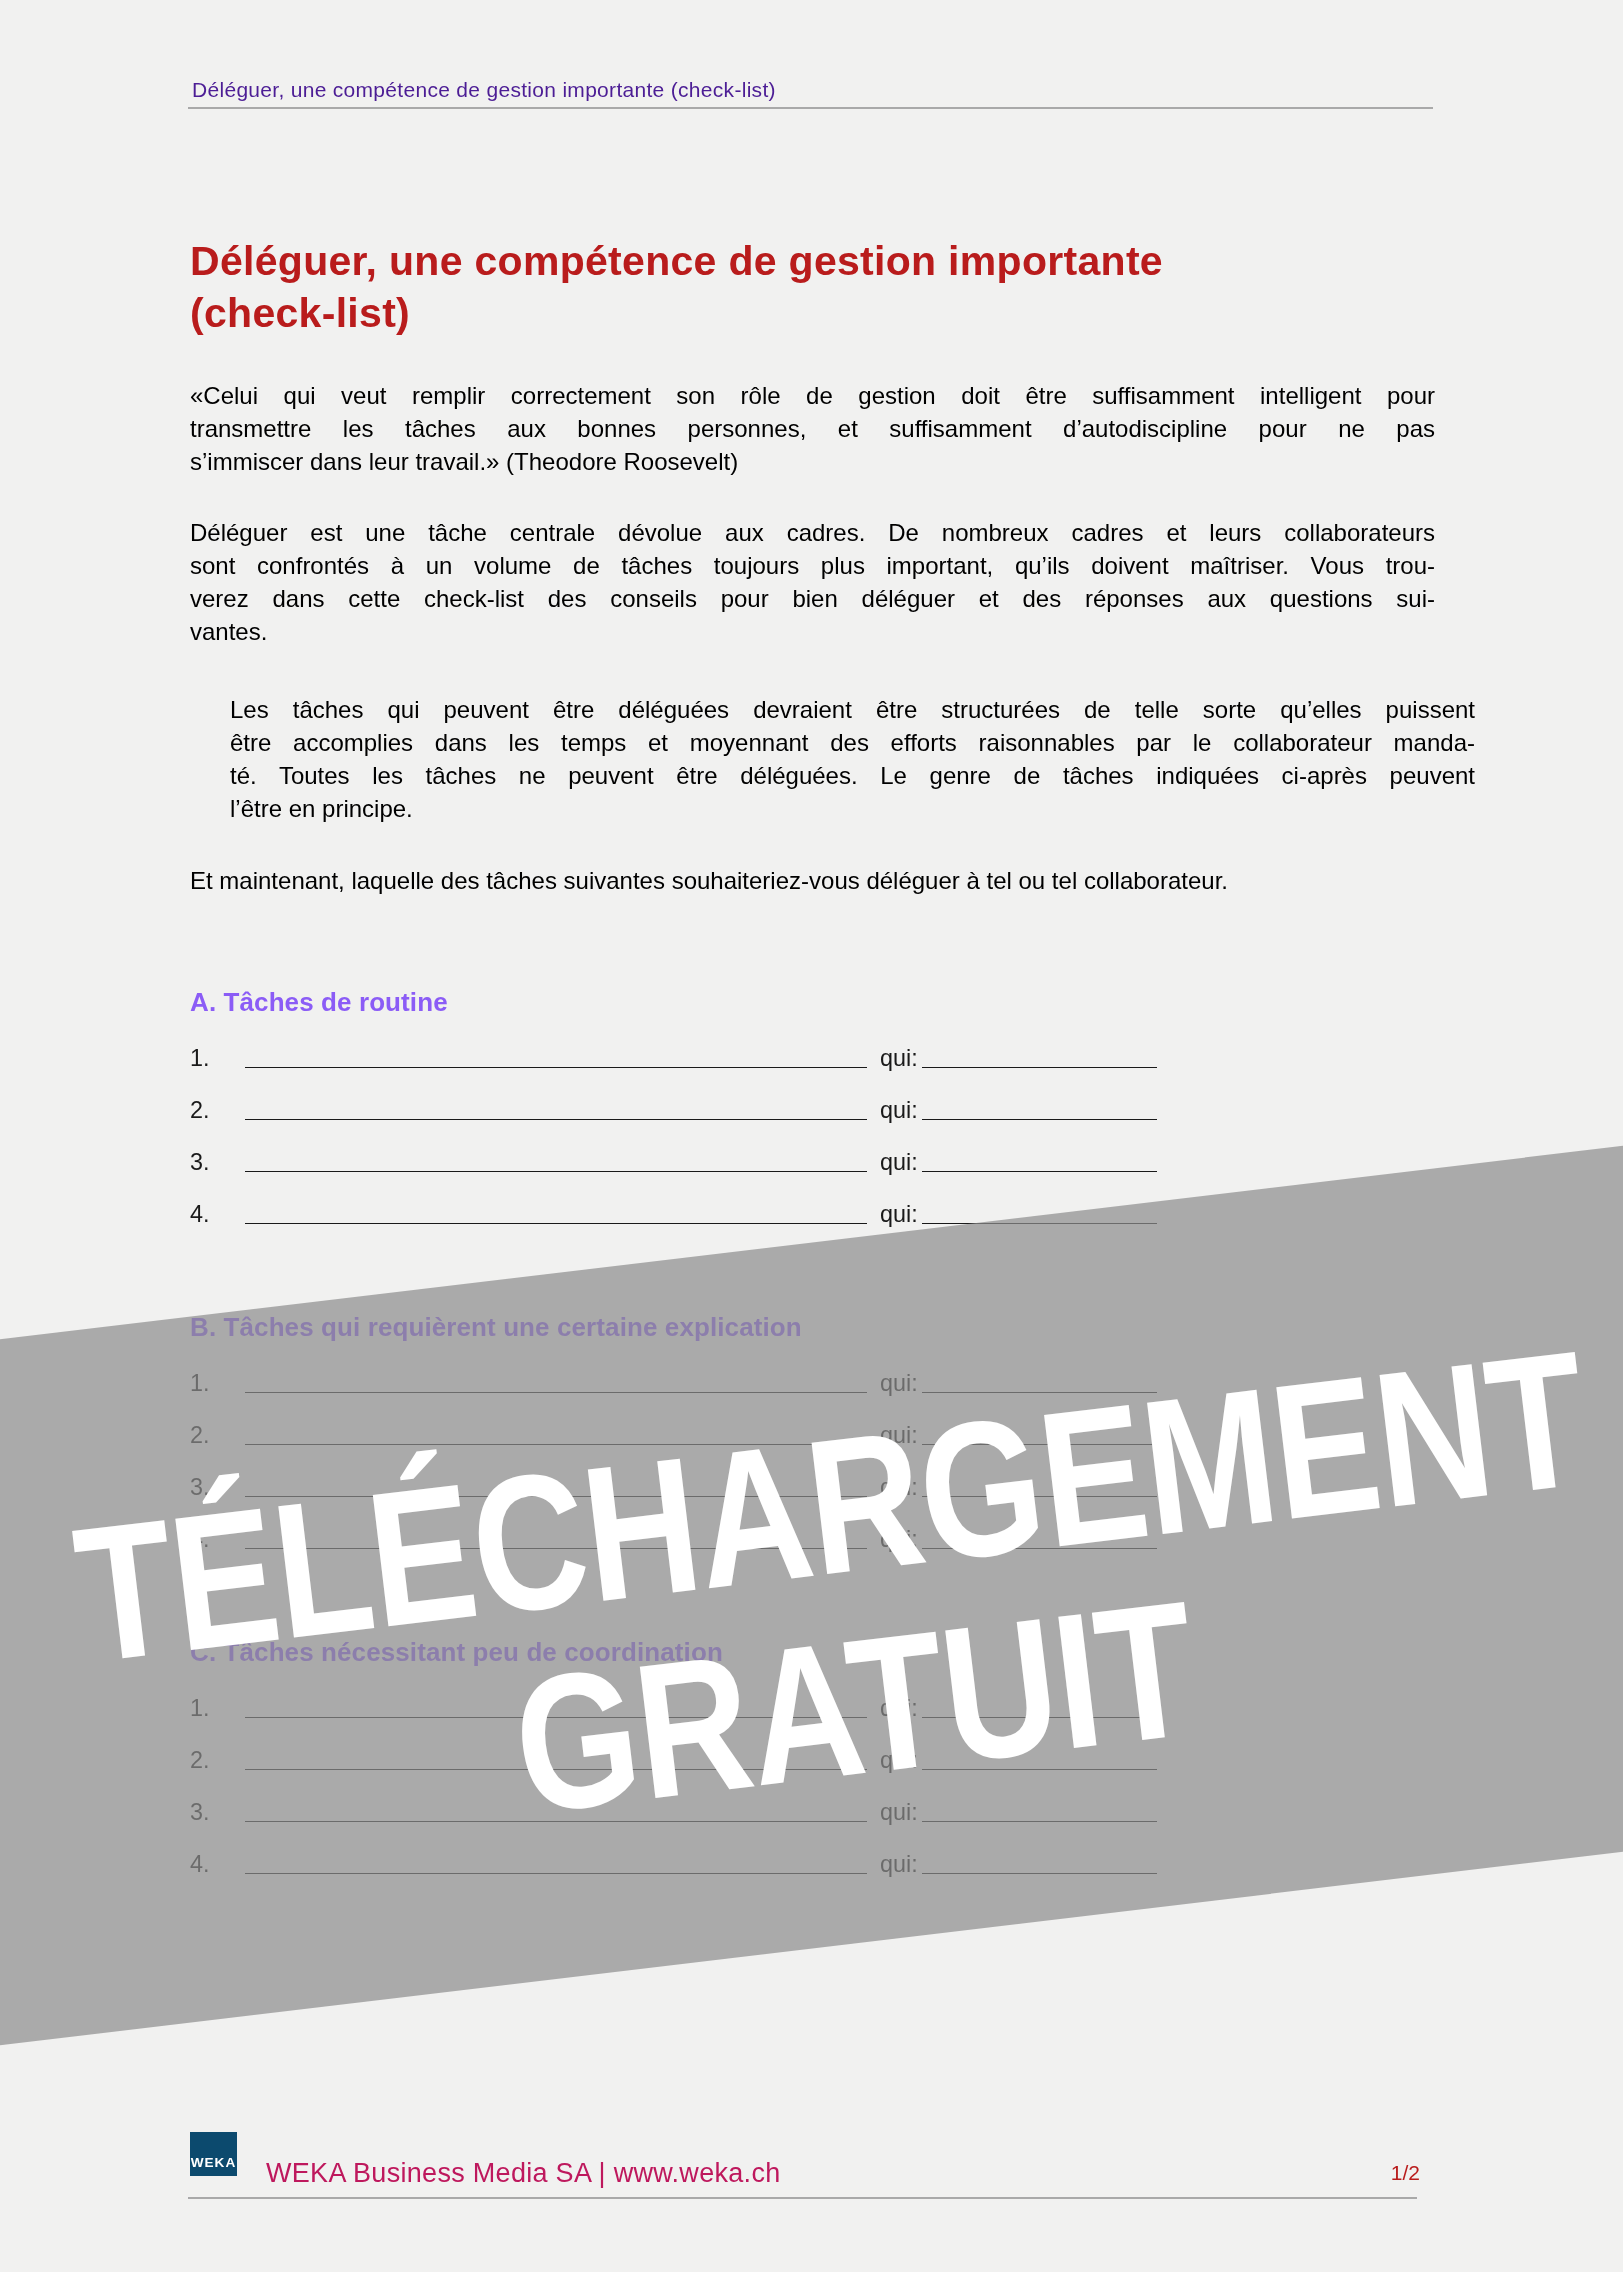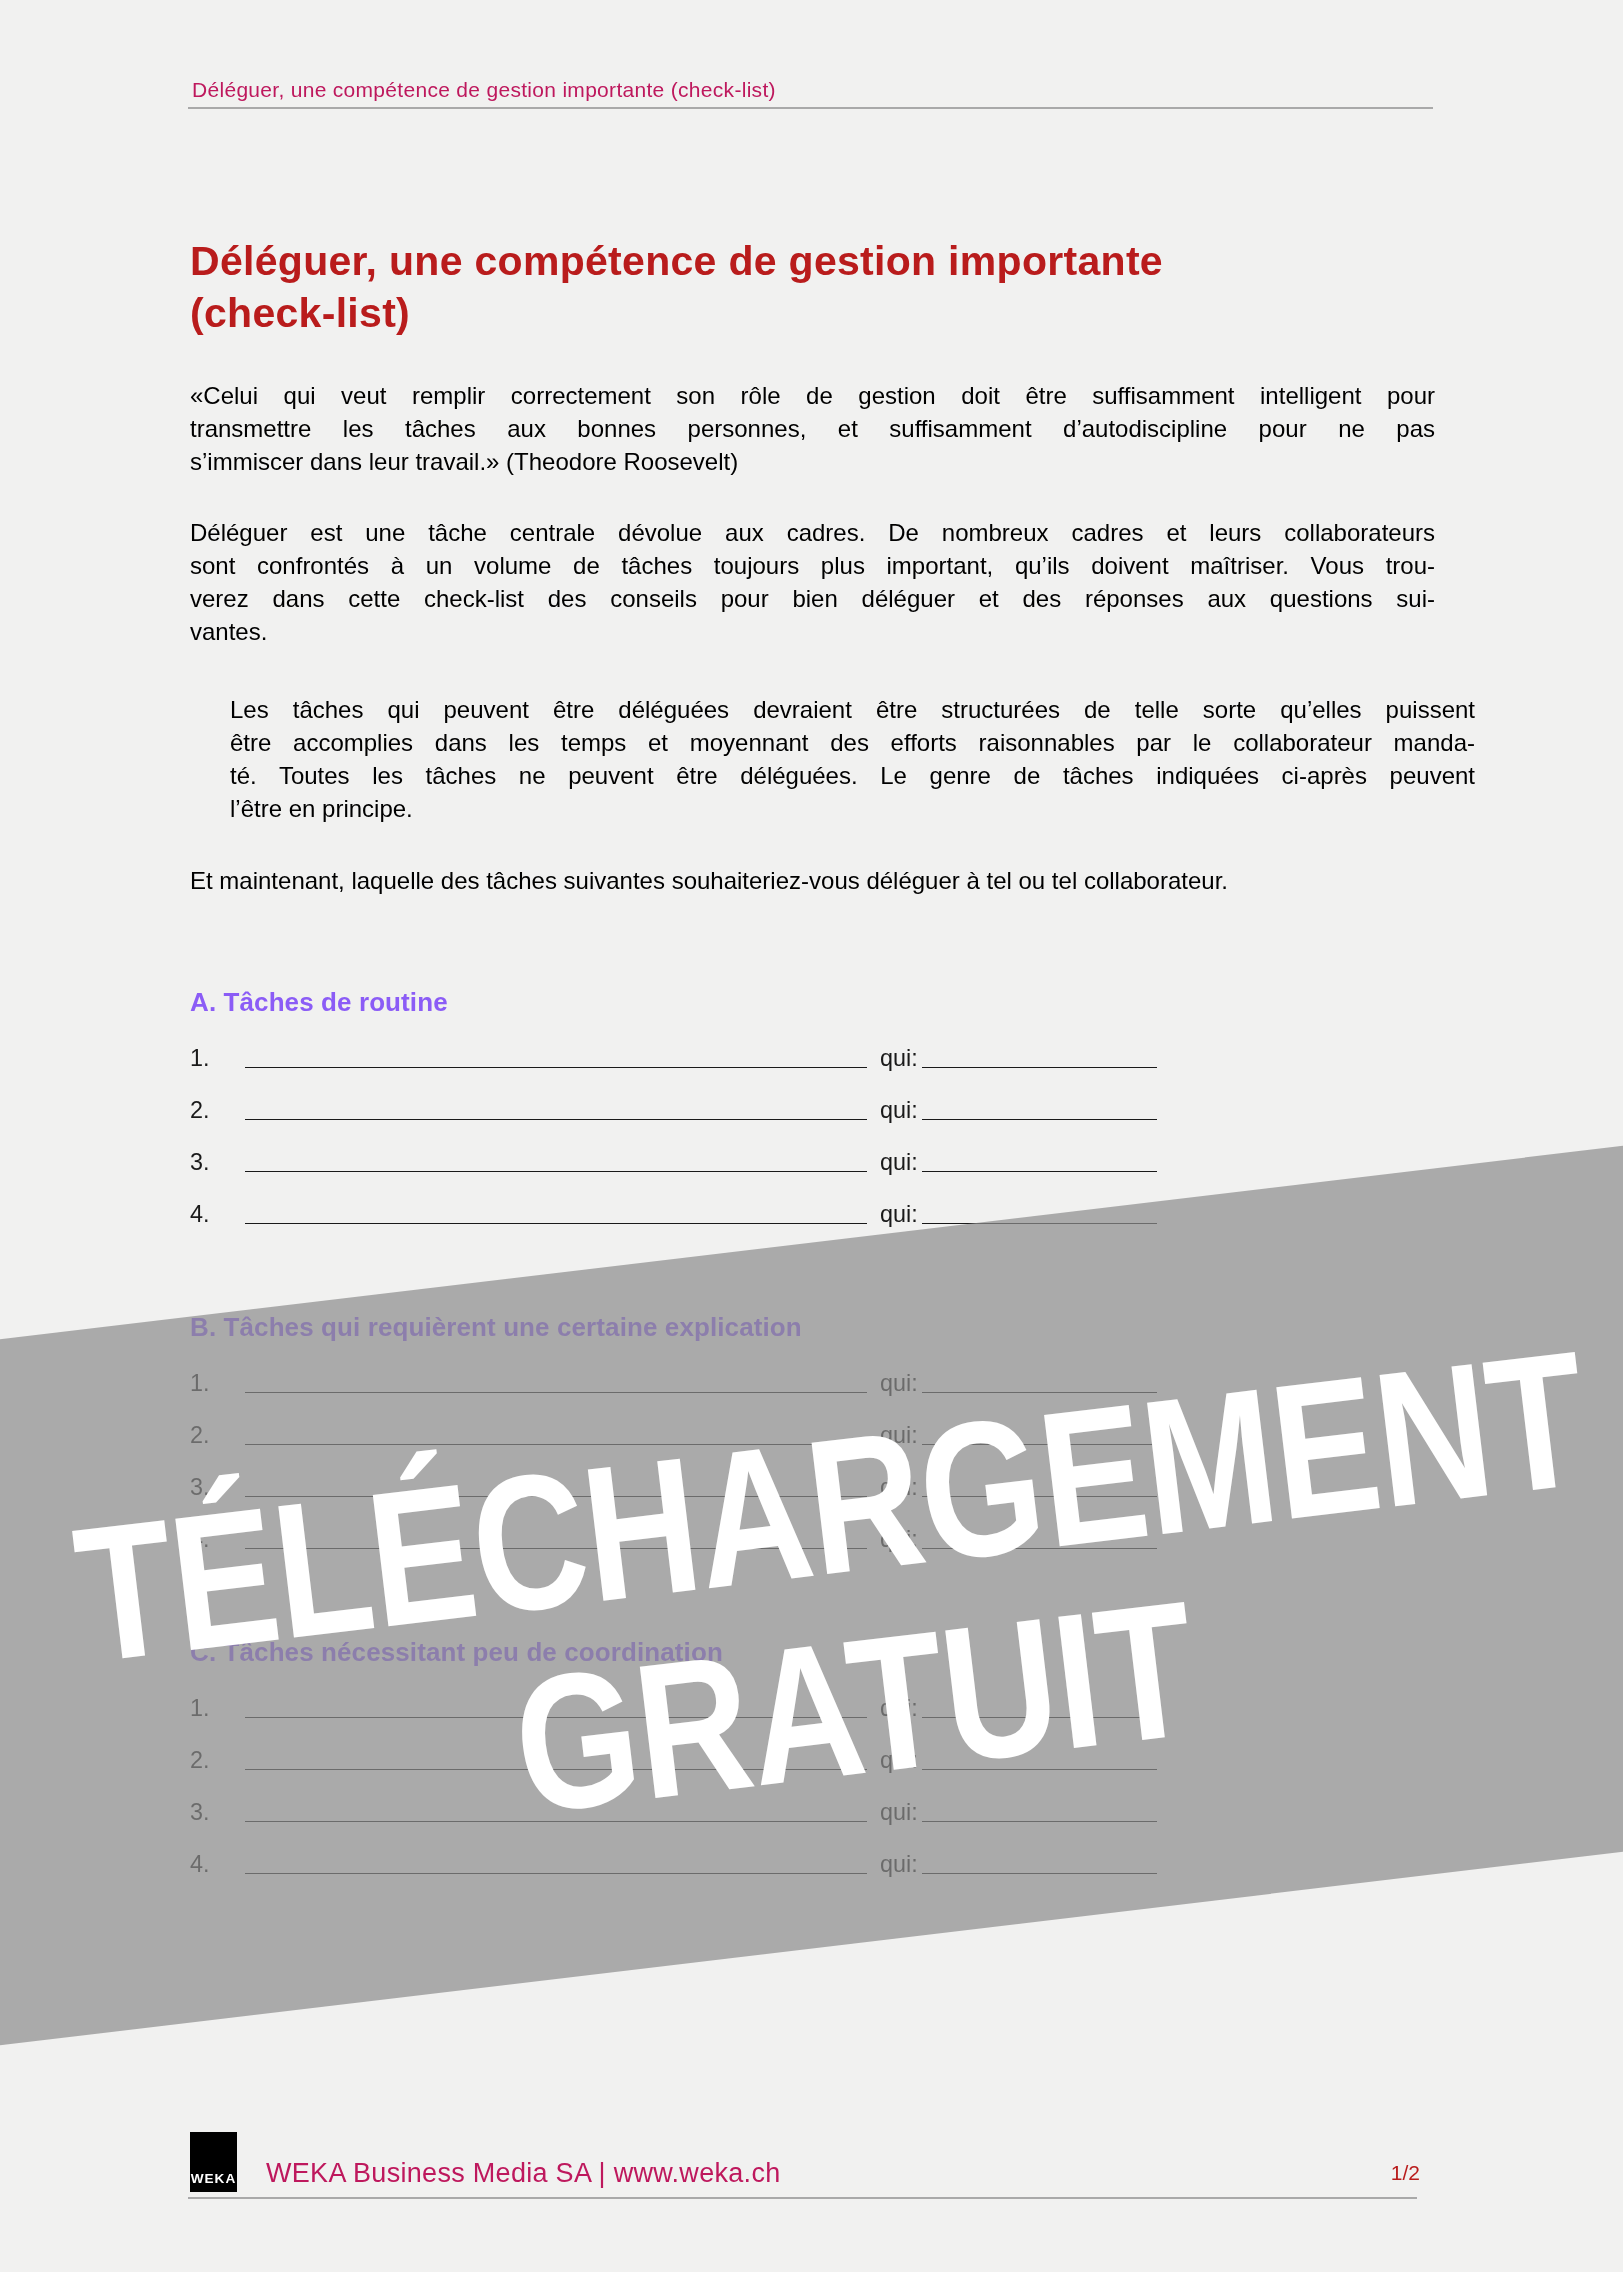--- a/index.html
+++ b/index.html
@@ -12,21 +12,21 @@
     overflow: hidden;
     font-family: "Liberation Sans", "DejaVu Sans", sans-serif;
     color: #1a1a1a;
   }
 
   
   .running-header {
     position: absolute;
     left: 192px; top: 77px;
     font-size: 21px; line-height: 26px;
-    color: #be185d;
+    color: #4c1d95;
     letter-spacing: 0.3px;
   }
   .header-rule {
     position: absolute;
     left: 188px; top: 107px;
     width: 1245px; height: 1.9px;
     background: #a9a9a9;
   }
 
   
@@ -108,22 +108,22 @@
     white-space: nowrap;
     transform: scaleX(0.82);
   }
   .wm-line-0 { top: 154px; }
   .wm-line-1 { top: 356px; }
 
   
   .footer-logo {
     position: absolute;
     left: 190px; top: 2132px;
-    width: 47px; height: 60px;
-    background: #000000;
+    width: 47px; height: 44px;
+    background: #0c4a6e;
     z-index: 6;
   }
   .footer-logo-text {
     position: absolute;
     left: 0; right: 0; bottom: 5.8px;
     text-align: center;
     color: #ffffff;
     font-size: 13.6px; font-weight: bold;
     letter-spacing: 1px;
   }

